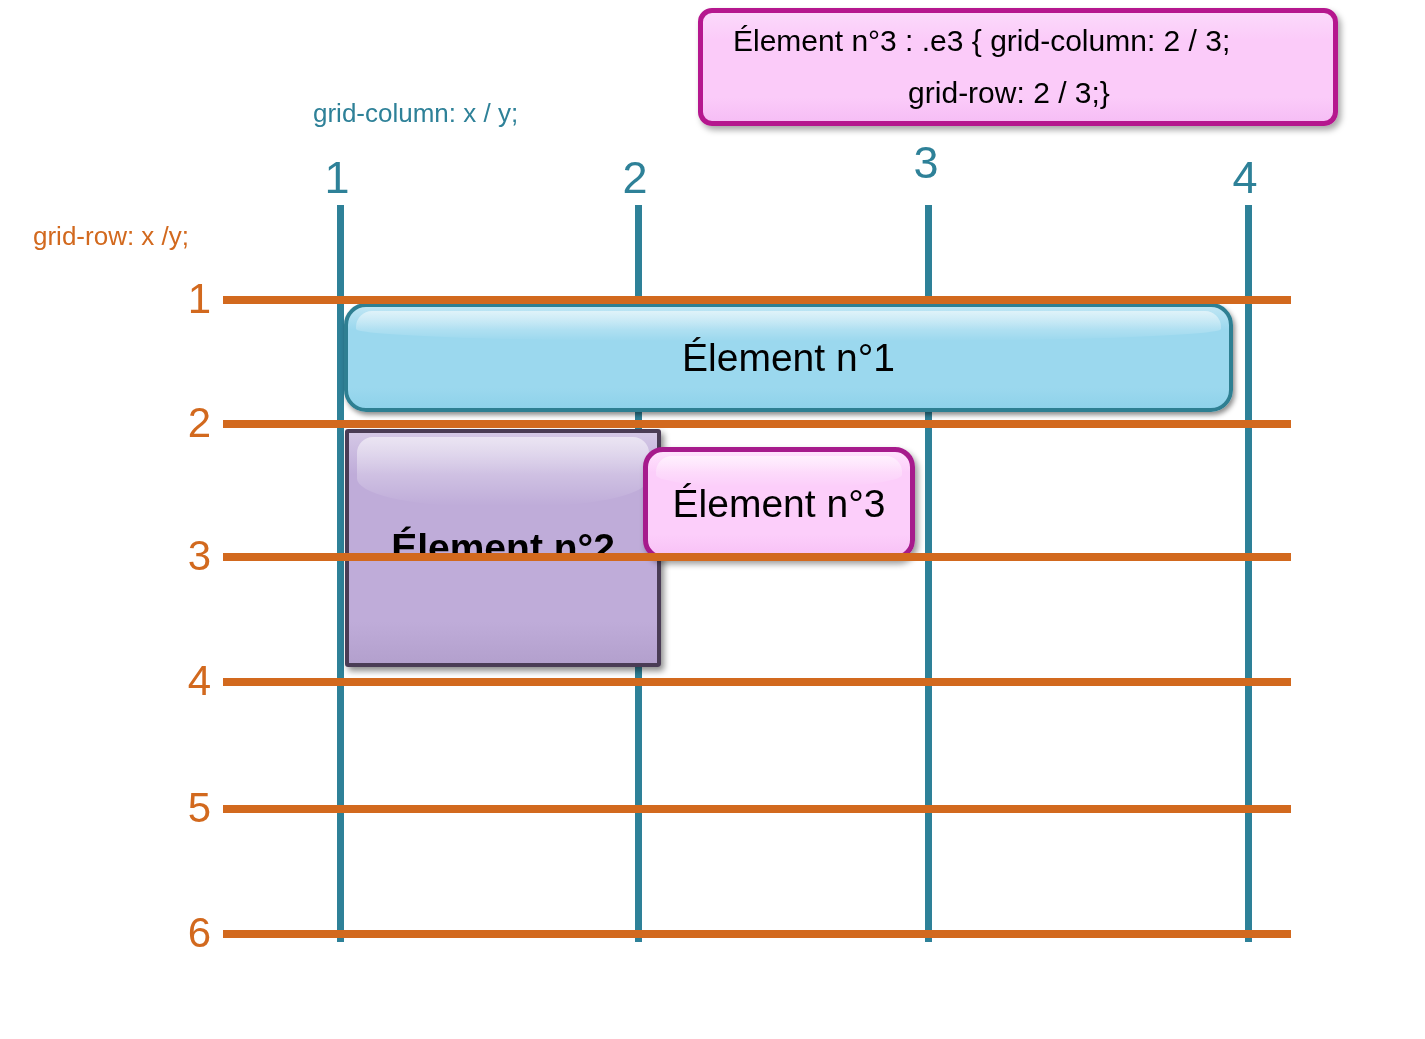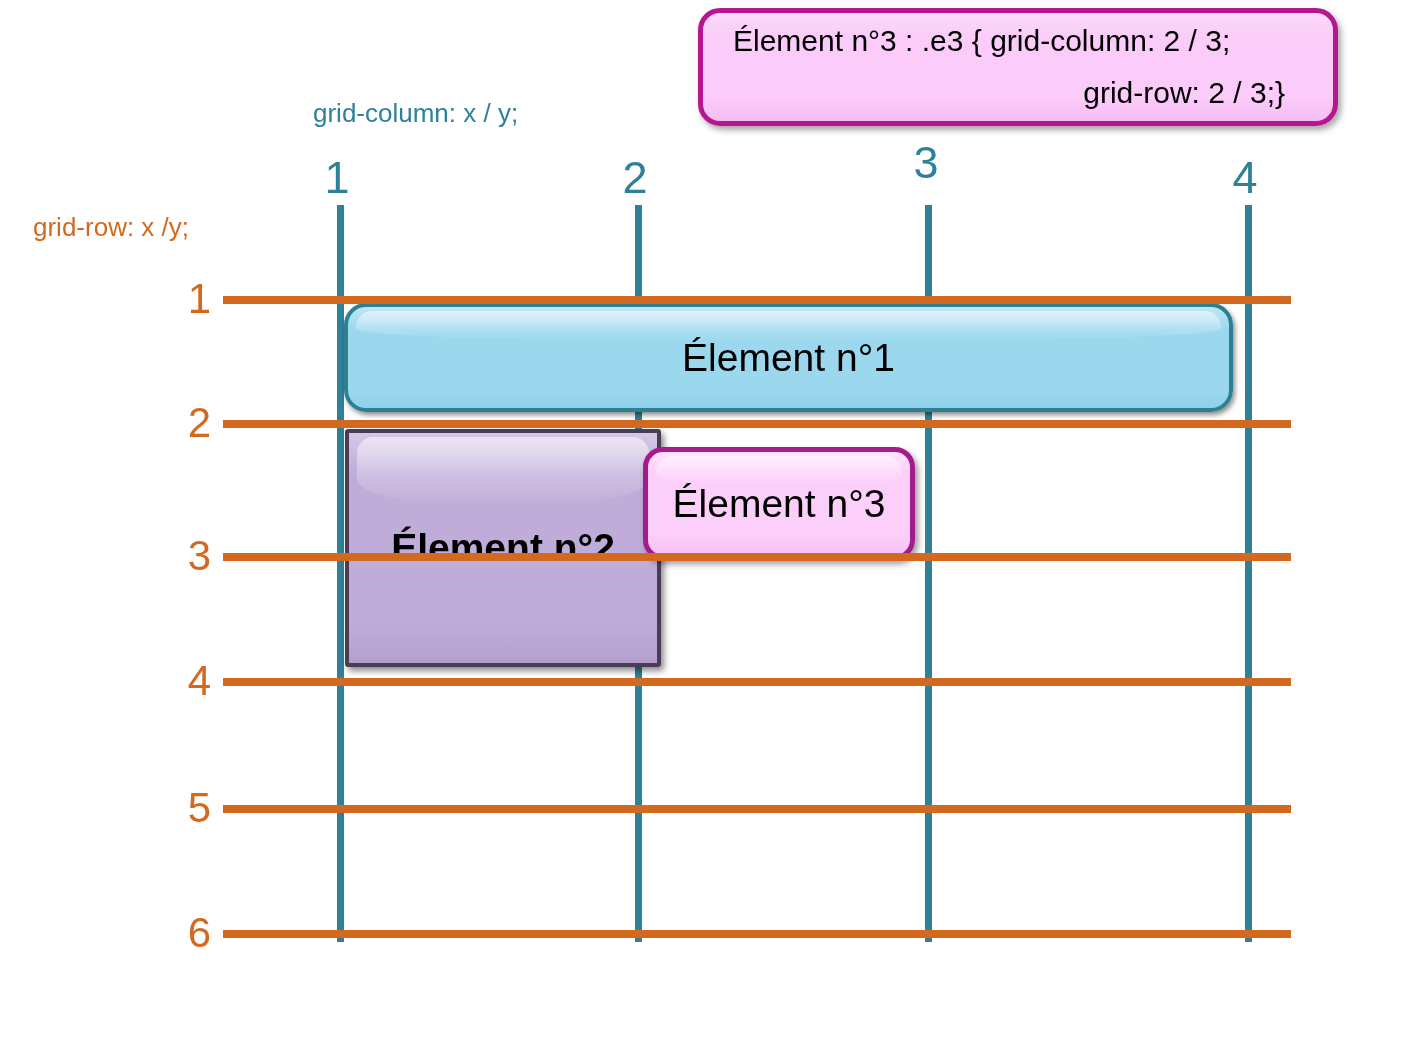--- a/index.html
+++ b/index.html
@@ -66,21 +66,21 @@
     white-space: nowrap;
   }
   .caption.col {
     color: #2E8198;
     left: 313px;
     top: 100px;
   }
   .caption.row {
     color: #D2691E;
     left: 33px;
-    top: 214px;
+    top: 223px;
   }
 
   
   .el-box {
     position: absolute;
     box-sizing: border-box;
     display: flex;
     align-items: center;
     justify-content: center;
     border-radius: 22px;
@@ -136,33 +136,33 @@
 
   
   #callout {
     position: absolute;
     left: 698px;
     top: 8px;
     width: 640px;
     height: 118px;
     box-sizing: border-box;
     border: 5px solid #B5178E;
-    border-radius: 22px;
+    border-radius: 14px;
     background: linear-gradient(to bottom, #fbd9fb 0%, #FBCBF9 25%, #FBCBF9 78%, #f6bef5 100%);
     box-shadow: 3px 4px 6px rgba(0,0,0,0.35);
     display: flex;
     flex-direction: column;
     justify-content: center;
     padding: 0 26px 0 30px;
     font-size: 30px;
     color: #000000;
     line-height: 1.28;
   }
   #callout .line1 { text-align: left; }
-  #callout .line2 { text-align: right; padding-right: 22px; margin-top: 14px; }
+  #callout .line2 { text-align: center; padding-right: 22px; margin-top: 14px; }
 </style>
 </head>
 <body>
 
 <div id="canvas">
 
   <div id="callout">
     <div class="line1">Élement n°3  :  .e3 { grid-column: 2 / 3;</div>
     <div class="line2">grid-row: 2 / 3;}</div>
   </div>

